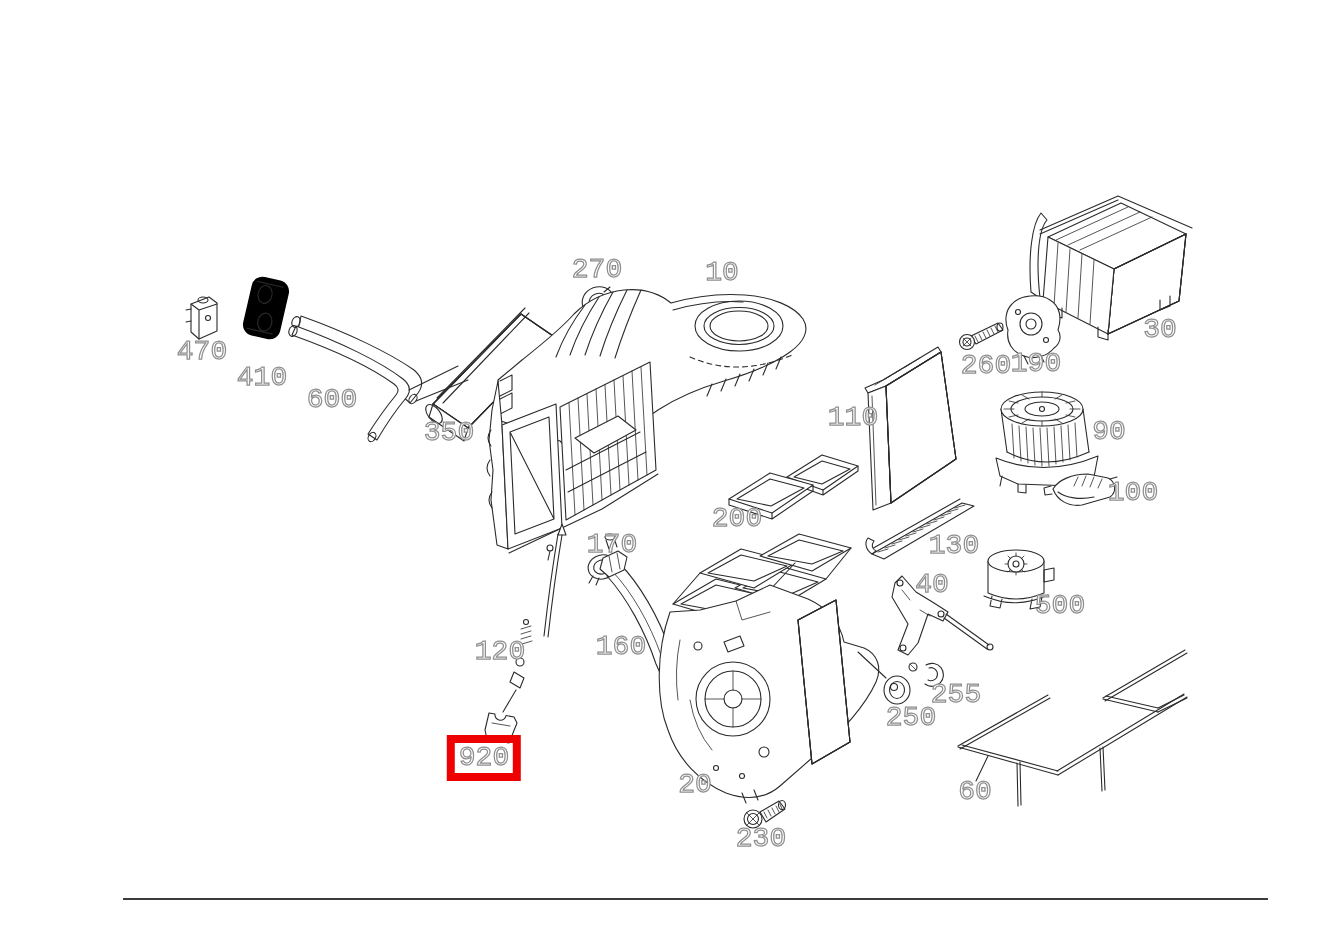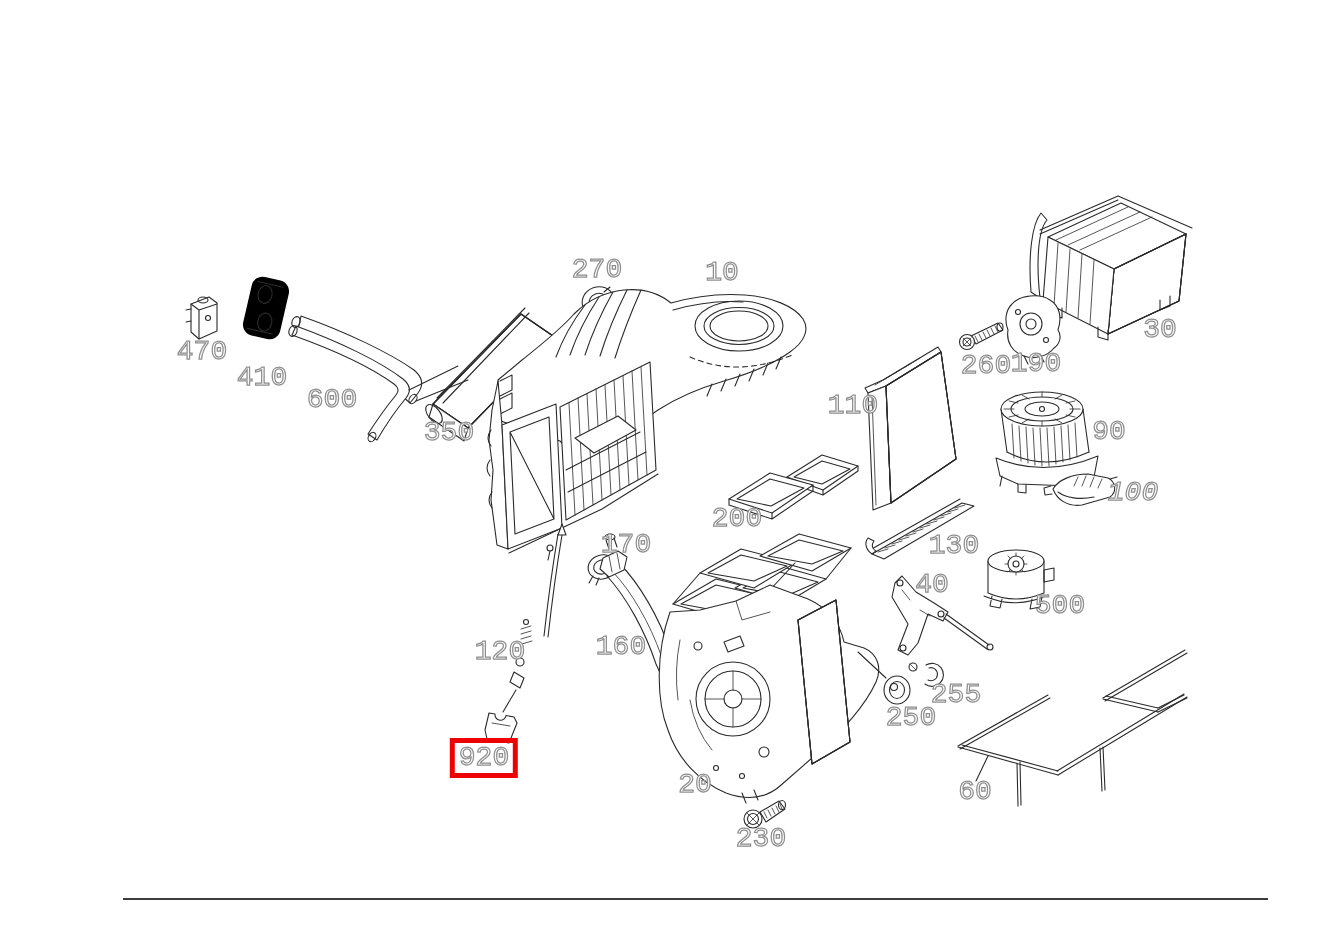--- a/index.html
+++ b/index.html
@@ -14,21 +14,21 @@
   svg.art .dash{stroke-dasharray:5 4;}
   #labels{position:absolute;left:0;top:0;width:100%;height:100%;}
   .part-label{
       position:absolute;transform:translate(-50%,-50%);
       font-family:"Liberation Mono","DejaVu Sans Mono",monospace;
       font-size:28px;line-height:1;letter-spacing:0px;white-space:nowrap;
       color:#ec4899;user-select:none;}
   @supports (-webkit-text-stroke: 1px black){
     .part-label{-webkit-text-stroke:1.25px #8f8f8f;-webkit-text-fill-color:#fff;}
   }
-  .part-label.highlighted{border:5px solid #d946ef;padding:1px 4px;}
+  .part-label.highlighted{border:8px solid #d946ef;padding:1px 4px;}
   .footer-rule{position:absolute;left:123px;top:898px;width:1145px;height:2px;background:#3c3c3c;}
 </style>
 </head>
 <body>
 
 <div class="stage">
 
 <svg class="art" width="1326" height="937" viewBox="0 0 1326 937">
   <defs>
     <pattern id="p-diag45" width="5" height="5" patternUnits="userSpaceOnUse">
@@ -306,25 +306,25 @@
 <div id="labels">
       <div class="part-label" style="left: 597px; top: 270px;">270</div>
       <div class="part-label" style="left: 722px; top: 273px; text-align: right;">10</div>
       <div class="part-label" style="left: 1160px; top: 330px;">30</div>
       <div class="part-label" style="left: 202px; top: 352px;">470</div>
       <div class="part-label" style="left: 262px; top: 378px;">410</div>
       <div class="part-label" style="left: 332px; top: 400px;">600</div>
       <div class="part-label" style="left: 449px; top: 433px;">350</div>
       <div class="part-label" style="left: 986px; top: 366px;">260</div>
       <div class="part-label" style="left: 1036px; top: 364px;">190</div>
-      <div class="part-label" style="left: 853px; top: 406px;">110</div>
+      <div class="part-label" style="left: 853px; top: 418px;">110</div>
       <div class="part-label" style="left: 1109px; top: 432px;">90</div>
-      <div class="part-label" style="left: 1133px; top: 493px; font-style: italic;">100</div>
+      <div class="part-label" style="left: 1133px; top: 493px;">100</div>
       <div class="part-label" style="left: 737px; top: 519px;">200</div>
-      <div class="part-label" style="left: 626px; top: 545px; text-align: center;">170</div>
+      <div class="part-label" style="left: 612px; top: 545px; text-align: center;">170</div>
       <div class="part-label" style="left: 954px; top: 546px;">130</div>
       <div class="part-label" style="left: 932px; top: 585px;">40</div>
       <div class="part-label" style="left: 1060px; top: 606px;">500</div>
       <div class="part-label" style="left: 621px; top: 639px; margin-top: 8px;">160</div>
       <div class="part-label" style="left: 500px; top: 652px;">120</div>
       <div class="part-label" style="left: 956px; top: 695px;">255</div>
       <div class="part-label" style="left: 911px; top: 718px;">250</div>
       <div class="part-label highlighted" style="left: 484px; top: 758px; border-color: rgb(238, 0, 0);">920</div>
       <div class="part-label" style="left: 695px; top: 785px;">20</div>
       <div class="part-label" style="left: 975px; top: 792px;">60</div>

